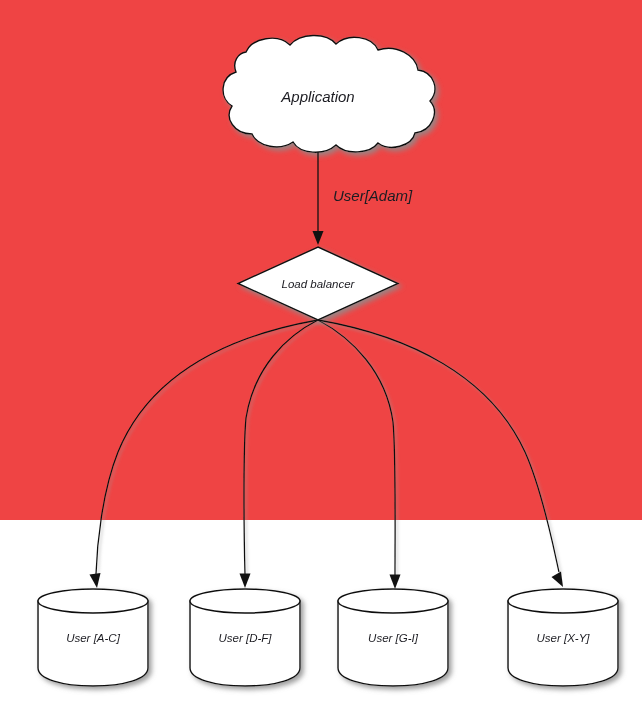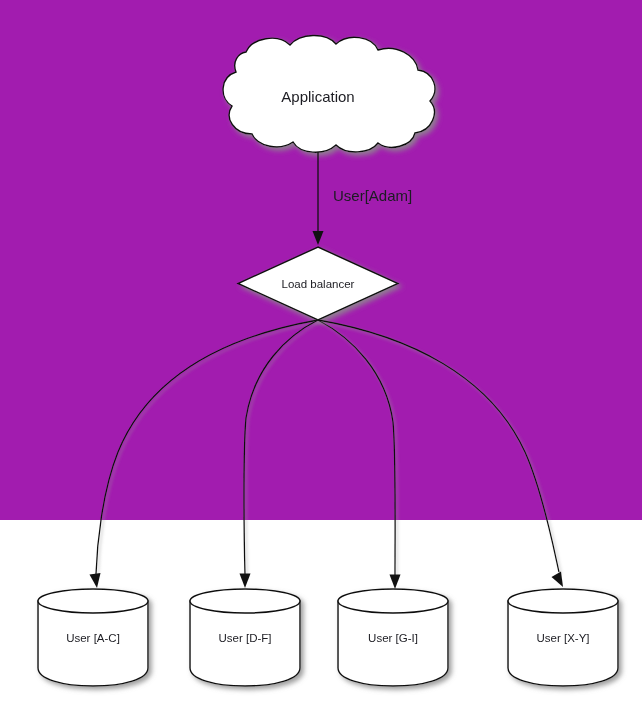--- a/index.html
+++ b/index.html
@@ -11,21 +11,22 @@
   body {
     width: 642px;
     height: 728px;
     overflow: hidden;
     font-family: "Liberation Sans", sans-serif;
   }
   #diagram-root {
     position: relative;
     width: 642px;
     height: 520px;
-    background: #a21caf;
+    background: #ef4444;
+    font-style: italic;
   }
   #diagram-svg {
     position: absolute;
     left: 0;
     top: 0;
     width: 642px;
     height: 728px;
     display: block;
   }
   .node-label {

